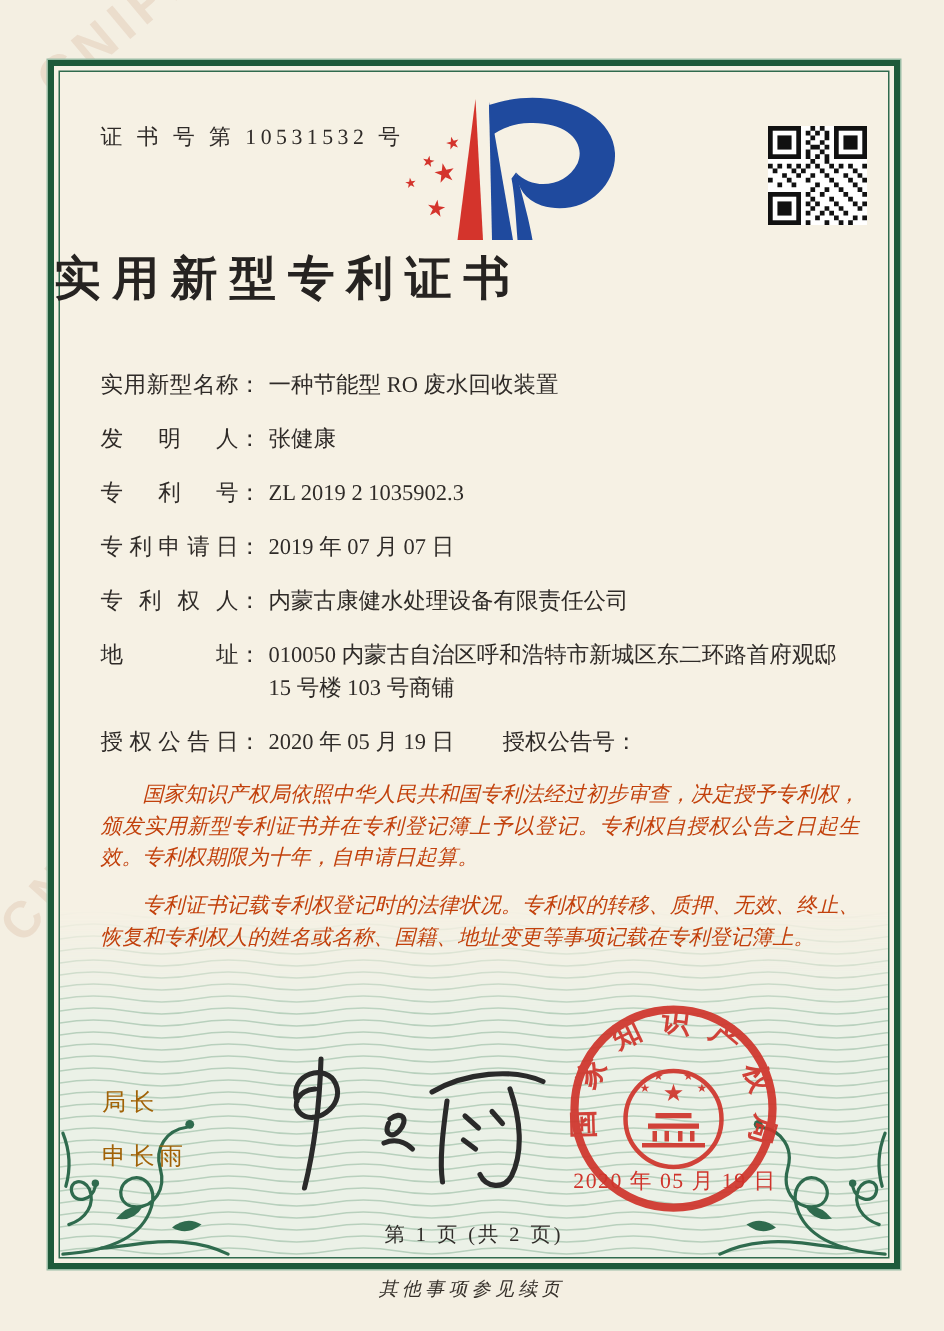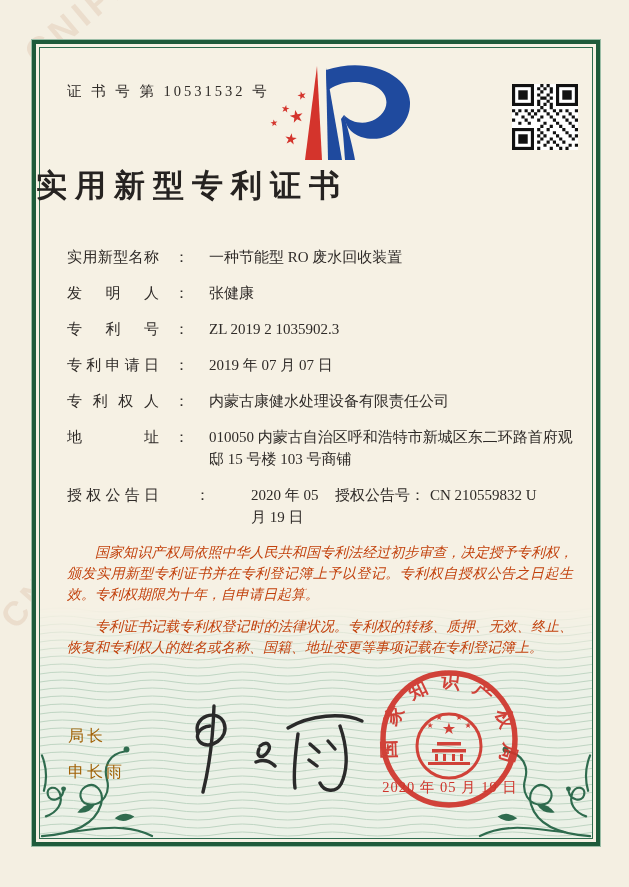--- a/index.html
+++ b/index.html
@@ -23,27 +23,27 @@
   .flourish.right{right:2px;transform:scaleX(-1);}
   
   .cert-no{position:absolute;left:31px;top:38px;font-size:14.5px;letter-spacing:3px;}
   .logo{position:absolute;left:223px;top:14px;width:172px;height:108px;}
   .logo svg{position:absolute;inset:0;}
   .star{position:absolute;color:#d4342c;line-height:1;font-family:"DejaVu Sans",sans-serif;}
   .qr{position:absolute;left:476px;top:40px;width:66px;height:66px;}
   .title{position:absolute;left:0;top:121px;width:100%;font-size:31px;font-weight:bold;letter-spacing:8px;color:#262321;margin:0;}
   
   .fields{position:absolute;left:31px;top:202px;width:506px;font-size:15px;}
-  .f-row{display:flex;margin-bottom:14px;line-height:22px;gap:15px;}
+  .f-row{display:flex;margin-bottom:14px;line-height:22px;}
   .f-label{flex:0 0 92px;text-align:justify;text-align-last:justify;}
   .f-colon{flex:0 0 auto;}
   .f-value{flex:1;padding-left:5px;}
   .grant-row{display:flex;line-height:22px;margin-bottom:0;}
   .grant-pair{display:flex;}
-  .grant-pair.first{width:268px;gap:36px;}
+  .grant-pair.first{width:268px;}
   .para{margin:0;margin-top:11px;text-indent:2em;line-height:21px;font-size:14px;font-style:italic;text-align:justify;color:#c2410c;}
   .para.first{margin-top:14px;}
   
   .signer{position:absolute;left:32px;top:674px;font-size:16px;letter-spacing:3px;line-height:36px;color:#a16207;}
   .signature{position:absolute;left:140px;top:652px;width:200px;height:112px;}
   .seal{position:absolute;left:328px;top:610px;width:170px;height:170px;opacity:.92;}
   .seal-date{position:absolute;left:318px;top:734px;width:192px;text-align:center;color:#cf342b;font-size:14.5px;letter-spacing:1px;}
   .page-footer{position:absolute;left:0;top:770px;width:100%;text-align:center;font-size:13.5px;letter-spacing:2px;}
   .note{position:absolute;left:0;top:851px;width:100%;text-align:center;font-size:12.5px;letter-spacing:3px;font-style:italic;color:#36312b;}
 </style>
@@ -185,21 +185,20 @@
       </div>
       <div class="grant-row">
         <span class="grant-pair first">
           <span class="f-label">授权公告日</span>
             <span class="f-colon">：</span>
           <span class="f-value">2020 年 05 月 19 日</span>
         </span>
         <span class="grant-pair">
           <span>授权公告号</span>
             <span class="f-colon">：</span>
-          <span class="f-value">CN 210559832 U</span>
         </span>
       </div>
       <p class="para first">国家知识产权局依照中华人民共和国专利法经过初步审查，决定授予专利权，颁发实用新型专利证书并在专利登记簿上予以登记。专利权自授权公告之日起生效。专利权期限为十年，自申请日起算。</p>
       <p class="para">专利证书记载专利权登记时的法律状况。专利权的转移、质押、无效、终止、恢复和专利权人的姓名或名称、国籍、地址变更等事项记载在专利登记簿上。</p>
     </div>
 
     <div class="signer">
       <div>局长</div>
       <div>申长雨</div>
     </div>
@@ -240,15 +239,17 @@
           <rect x="64" y="108" width="42" height="3"></rect>
           <rect x="71" y="100" width="3" height="7"></rect>
           <rect x="79" y="100" width="3" height="7"></rect>
           <rect x="88" y="100" width="3" height="7"></rect>
           <rect x="96" y="100" width="3" height="7"></rect>
         </g>
       </g>
     </svg>
     <div class="seal-date">2020 年 05 月 19 日</div>
 
+    <div class="page-footer">第 1 页 (共 2 页)</div>
   </div>
 
+  <div class="note">其他事项参见续页</div>
 </div>
 
 </body></html>

